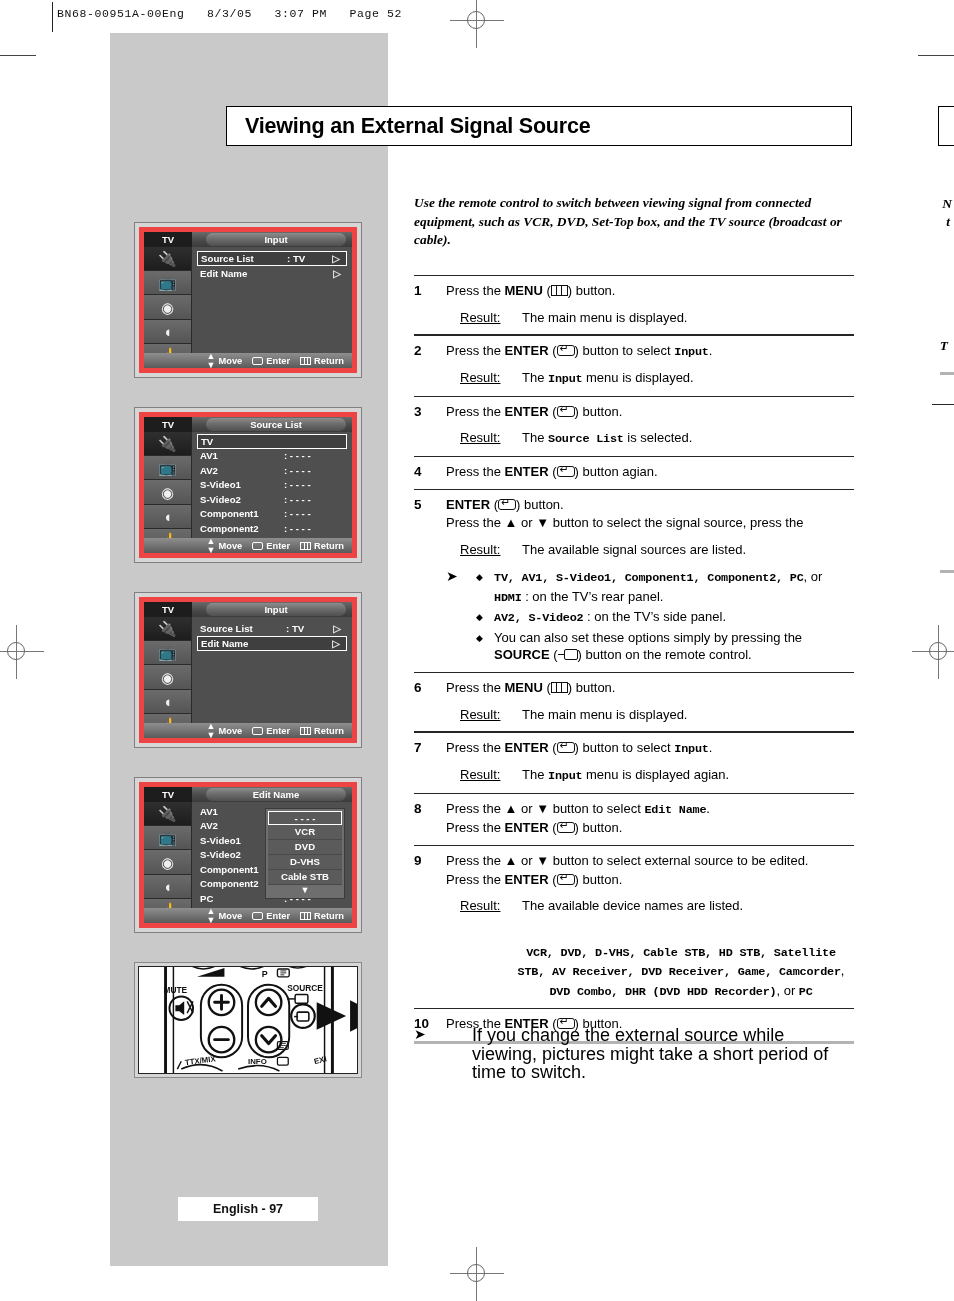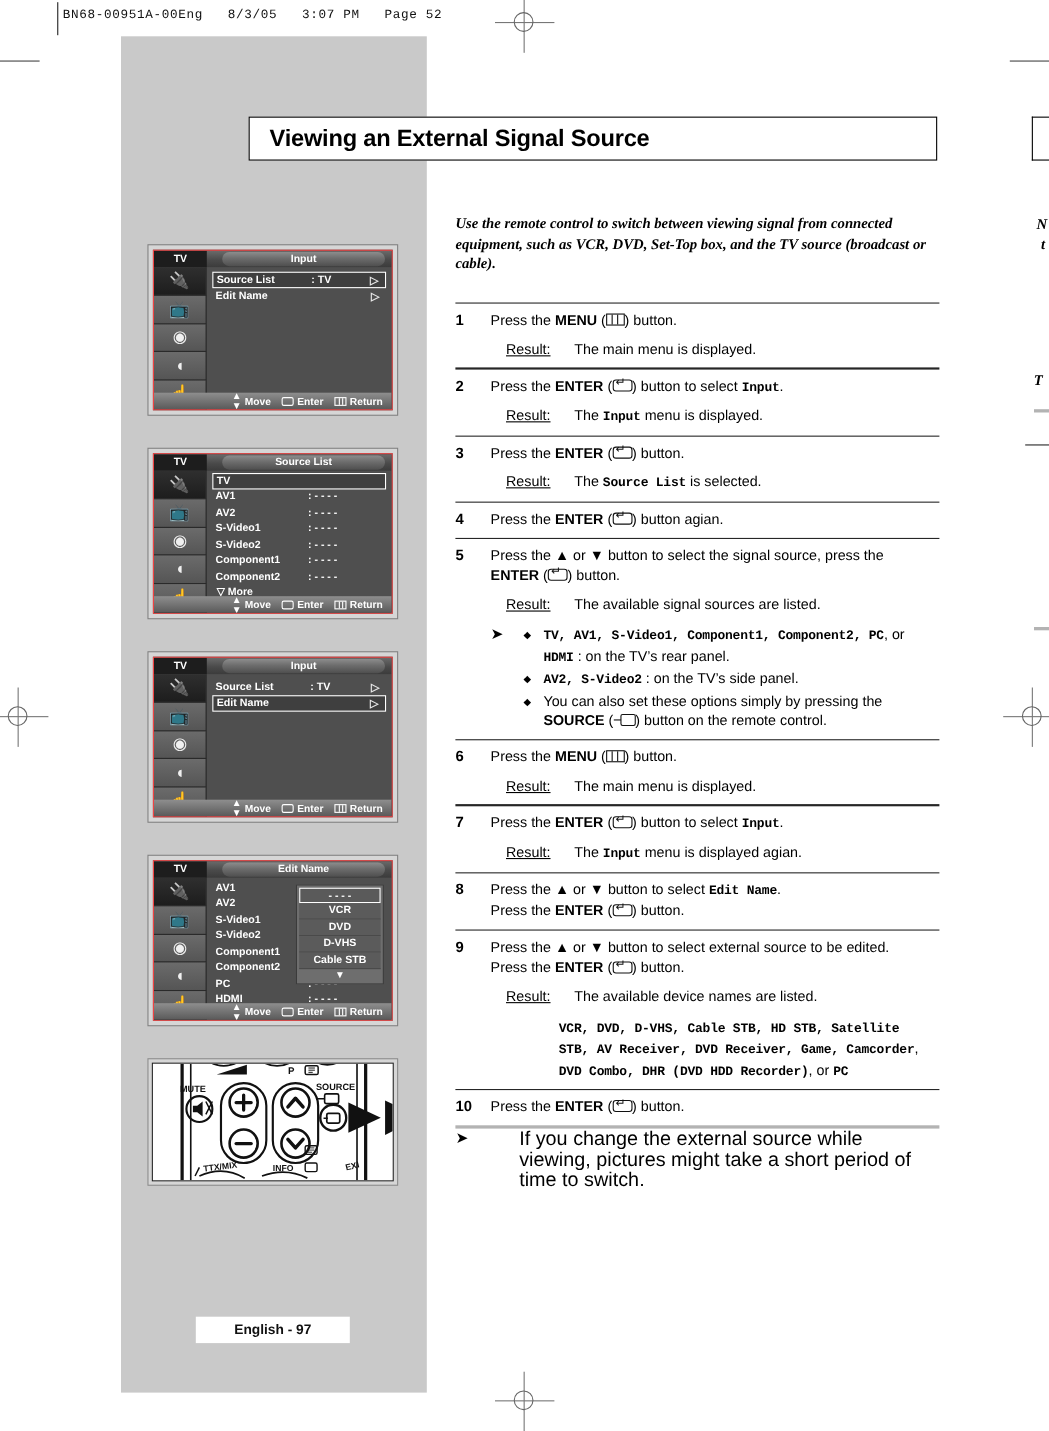--- a/index.html
+++ b/index.html
@@ -162,23 +162,24 @@
   }
   .note-di {
     flex: 0 0 18px;
     font-size: 9px;
     line-height: 19px;
   }
   .note-tx { flex: 1; font-size: 13px; line-height: 17.5px; }
 
   
   .devices {
-    margin-top: 9px;
+    margin-top: 27px;
     padding-left: 62px;
     line-height: 17.5px;
+    text-align: center;
   }
 
   
   .tip {
     position: absolute;
     left: 414px; top: 1026px;
     width: 440px;
     display: flex;
   }
   .tip-arrow { flex: 0 0 58px; font-size: 14px; color:#000; }
@@ -246,21 +247,21 @@
     position: absolute;
     background: #d6d6d6;
     border: 1px solid #808080;
     box-sizing: border-box;
     padding: 4px;
   }
   .osd-inner {
     position: relative;
     width: 100%; height: 100%;
     background: #4b4b4b;
-    border: 1px solid #ef4444;
+    border: 5px solid #ef4444;
     box-sizing: border-box;
     overflow: hidden;
   }
   .osd-topbar {
     position: relative;
     height: 15px;
     background: linear-gradient(180deg,#6a6a6a 0%,#4a4a4a 55%,#3b3b3b 100%);
     display: flex;
     align-items: center;
   }
@@ -554,22 +555,22 @@
     <div class="step-body">
       <div class="line"><span>Press the </span><b class="ui">ENTER</b> (<span class="ic-enter"></span><span>) button agian.</span></div>
     </div>
   </div>
 
   <div class="step-rule"></div>
 
   <div class="step">
     <div class="step-num">5</div>
     <div class="step-body">
+      <div class="line"><b class="ui">ENTER</b> (<span class="ic-enter"></span><span>) button.</span></div>
       <div class="line">Press the ▲ or ▼ button to select the signal source, press the</div>
-      <div class="line"><b class="ui">ENTER</b> (<span class="ic-enter"></span><span>) button.</span></div>
       <div class="result-row">
         <div class="result-label">Result:</div>
         <div class="result-text">The available signal sources are listed.</div>
       </div>
 
       <div class="note-block">
         <div class="note-arrow">➤</div>
         <div class="note-items">
           <div class="note-item">
             <div class="note-di">◆</div>

